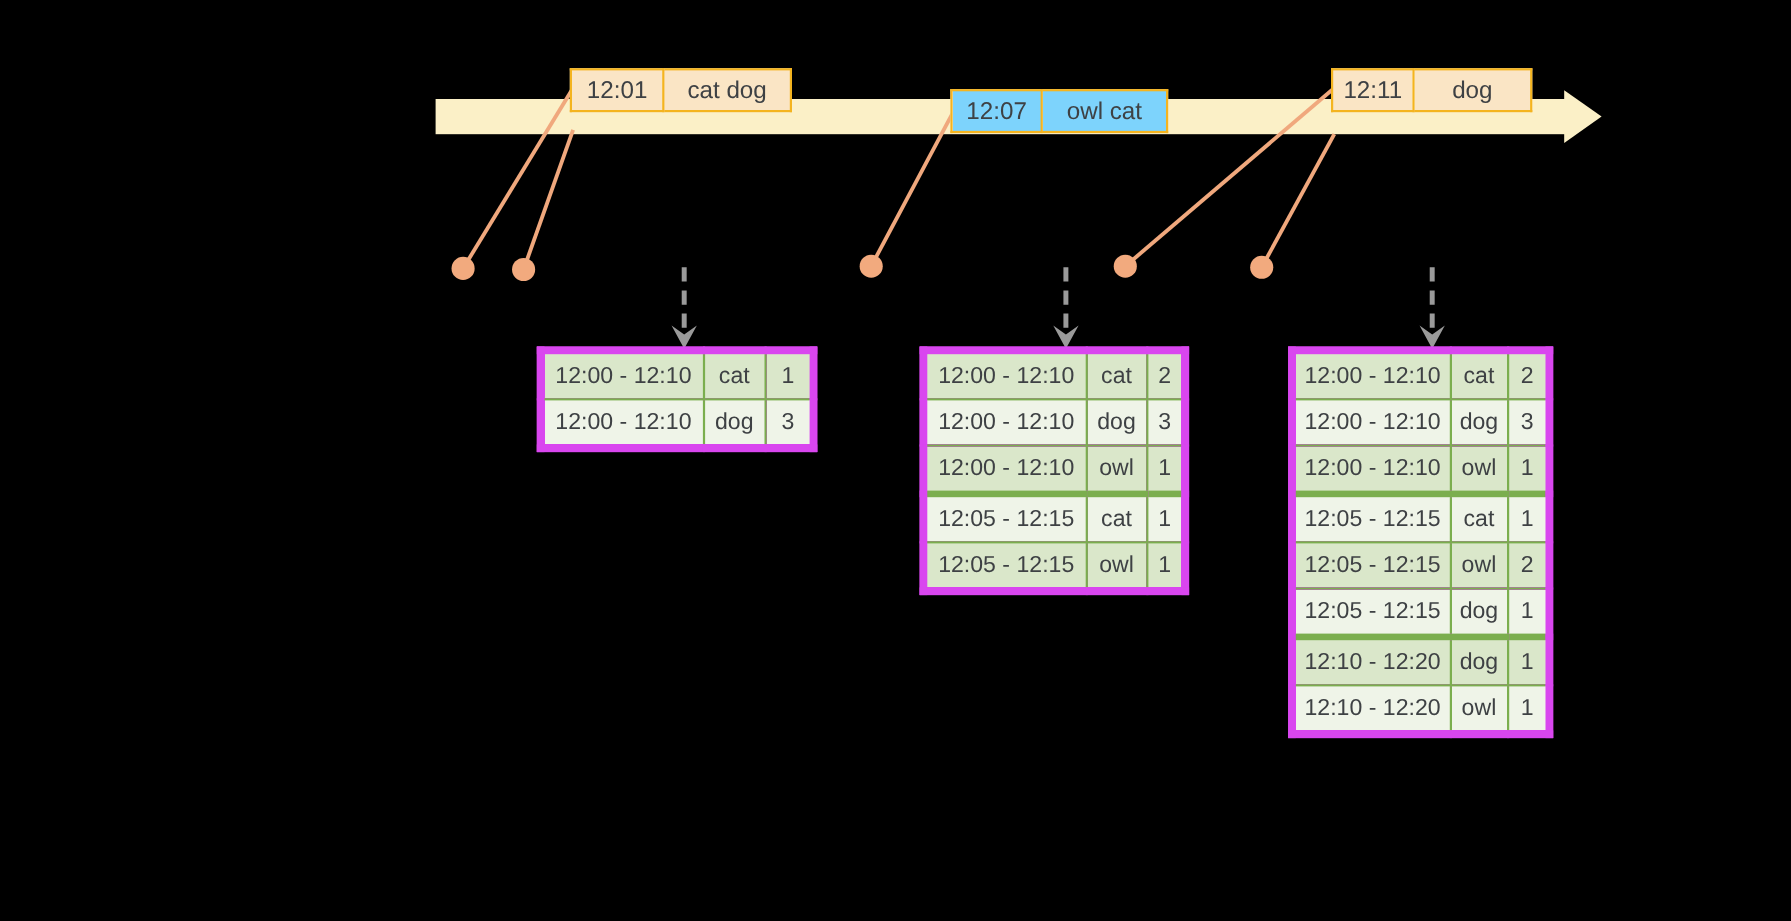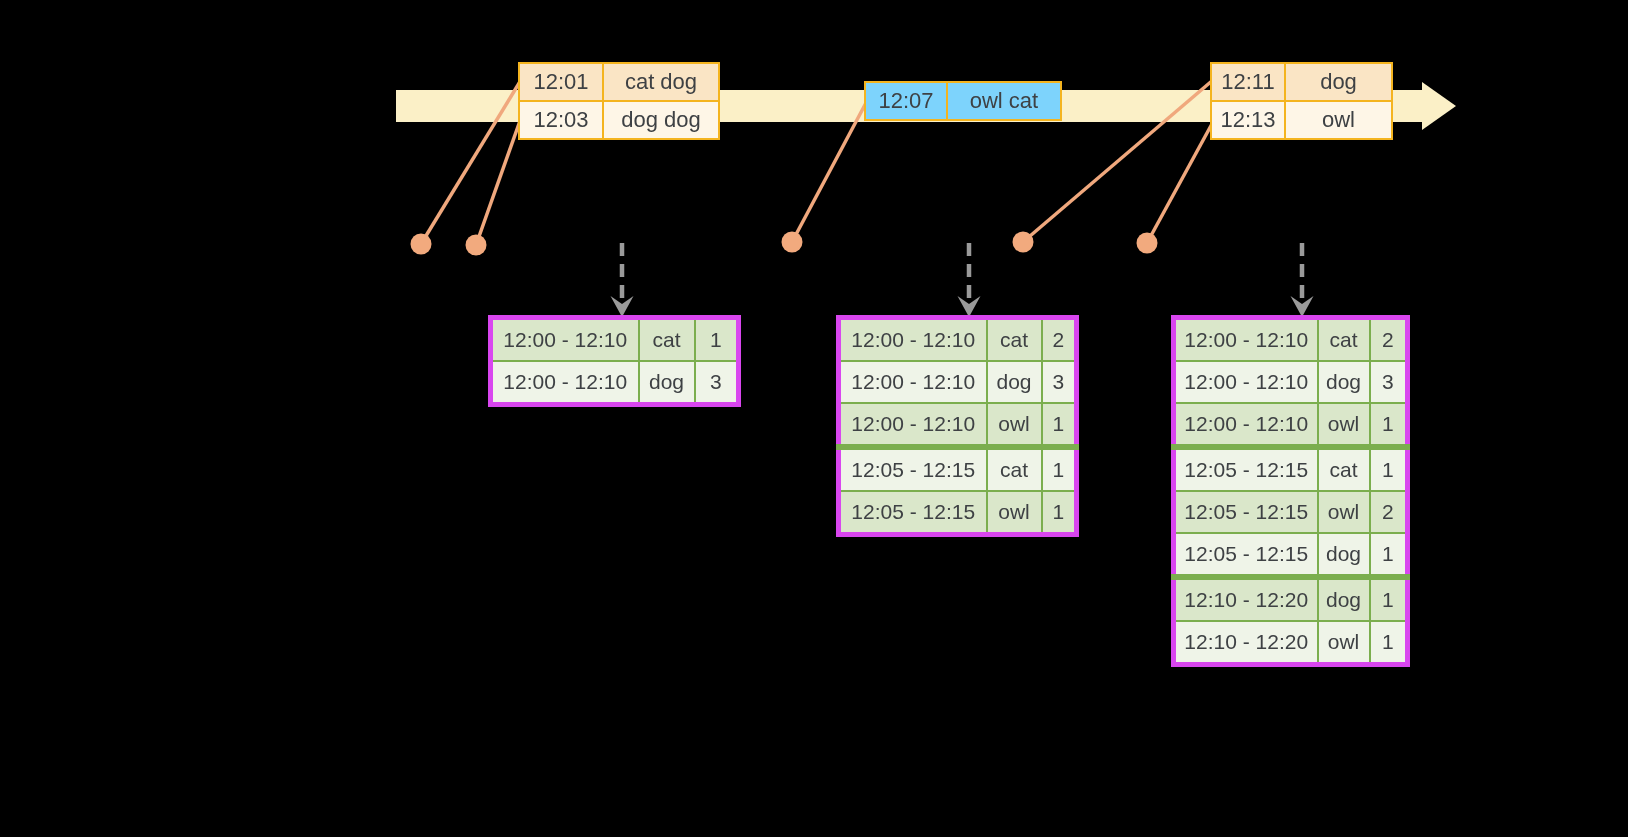--- a/index.html
+++ b/index.html
@@ -18,21 +18,21 @@
   table{border-collapse:collapse;table-layout:fixed;}
   td{text-align:center;vertical-align:middle;color:#3E4144;white-space:nowrap;overflow:hidden;padding:0 4px;}
   .etable{z-index:3;border:2px solid #F4B41F;background:#FDF4E5;}
   .etable td{border:2px solid #F4B41F;height:36px;font-size:22px;}
   .etable tr:nth-child(odd) td{background:#FAE5C5;}
   .etable tr:nth-child(even) td{background:#FEF6E7;}
   .etable tr.single td{background:#7dd3fc;}
   #et1{left:518px;top:62px;}
   #et2{left:864px;top:81px;}
   #et3{left:1210px;top:62px;}
-  .rtable{z-index:3;border:5px solid #d946ef;background:#d946ef;}
+  .rtable{z-index:3;border:7px solid #d946ef;background:#d946ef;}
   .rtable td{border:2px solid #7BAE4E;height:40px;font-size:21px;}
   .rtable tr:nth-child(odd) td{background:#DAE7CA;}
   .rtable tr:nth-child(even) td{background:#EFF4E8;}
   .rtable tr.gsep td{border-top:6px solid #7BAE4E;}
   #rtA{left:488px;top:315px;}
   #rtB{left:836px;top:315px;}
   #rtC{left:1171px;top:315px;}
 </style>
 </head>
 <body>
@@ -70,24 +70,20 @@
 <table class="abs etable" id="et1">
   <colgroup>
       <col style="width:84px">
       <col style="width:116px">
     </colgroup>
   <tbody>
       <tr>
     <td>12:01</td>
     <td>cat dog</td>
   </tr>
-  <tr>
-    <td>12:03</td>
-    <td>dog dog</td>
-  </tr>
 </tbody>
   </table>
 
 <table class="abs etable" id="et2">
   <colgroup>
       <col style="width:82px">
       <col style="width:114px">
     </colgroup>
   <tbody>
       <tr class="single">
@@ -100,24 +96,20 @@
 <table class="abs etable" id="et3">
   <colgroup>
       <col style="width:74px">
       <col style="width:107px">
     </colgroup>
   <tbody>
       <tr>
     <td>12:11</td>
     <td>dog</td>
   </tr>
-  <tr>
-    <td>12:13</td>
-    <td>owl</td>
-  </tr>
 </tbody>
   </table>
 
 <table class="abs rtable" id="rtA">
   <colgroup>
       <col style="width:148px">
       <col style="width:56px">
       <col style="width:44px">
     </colgroup>
   <tbody>

